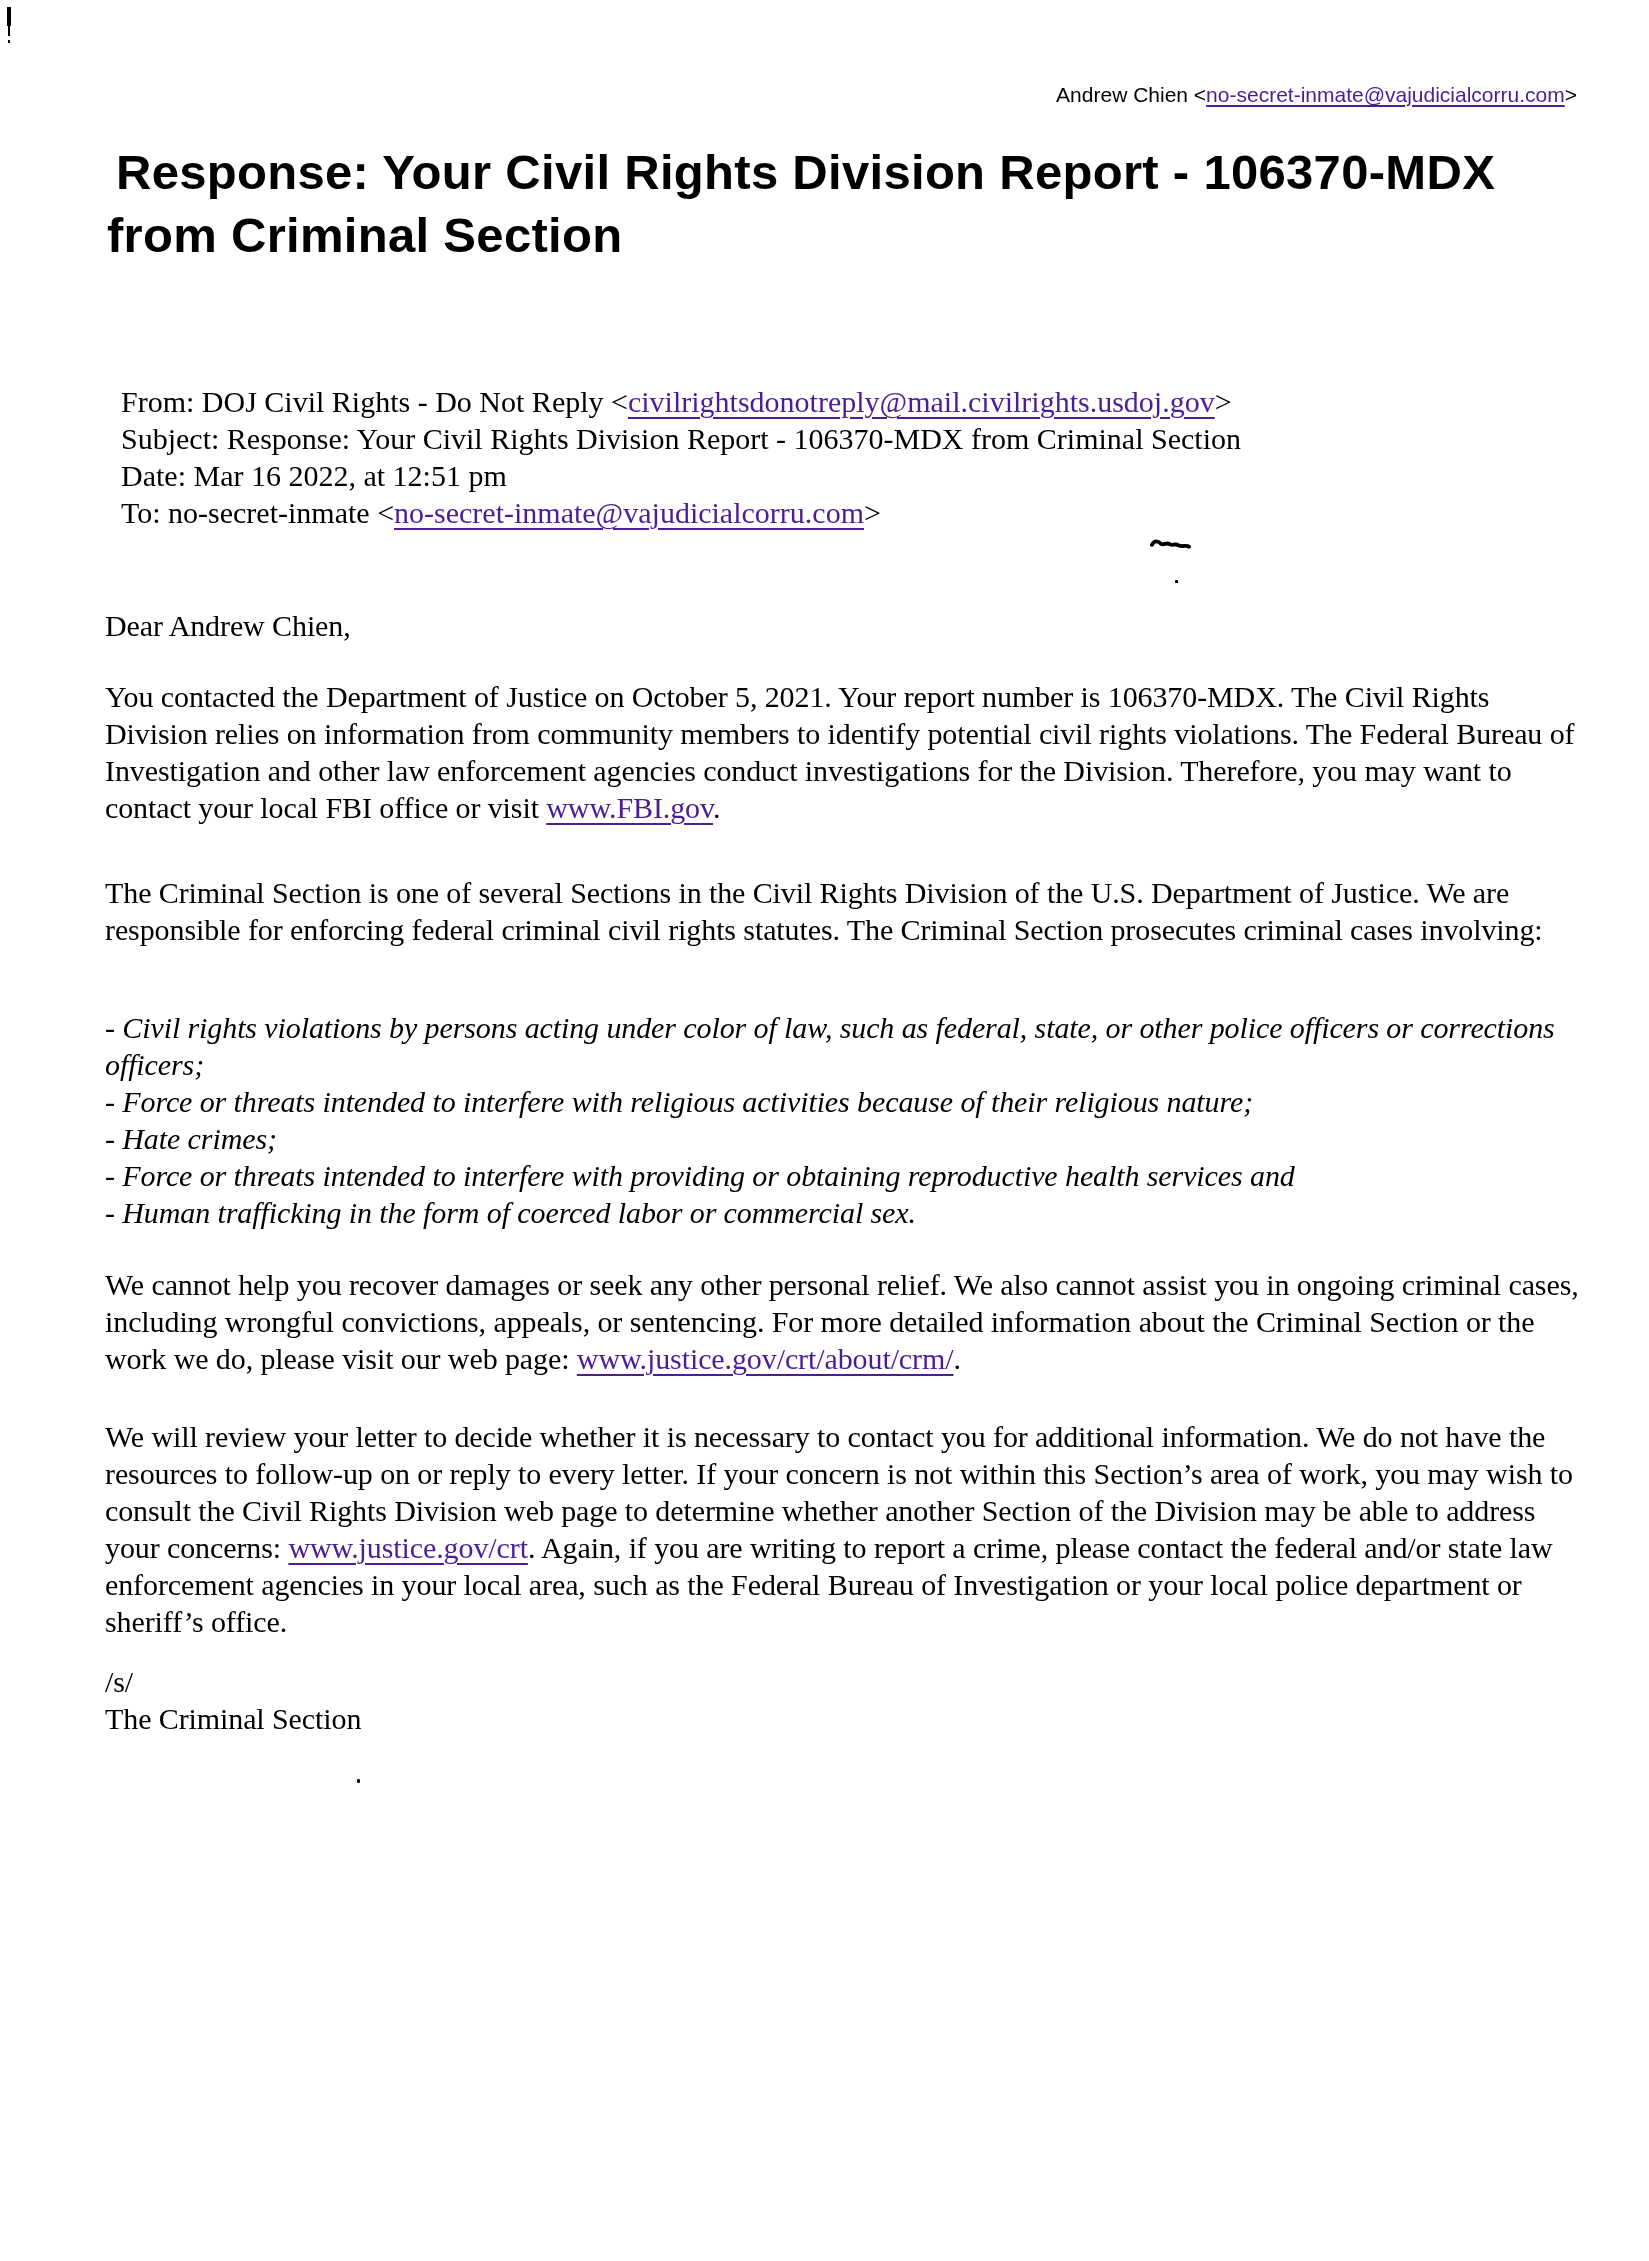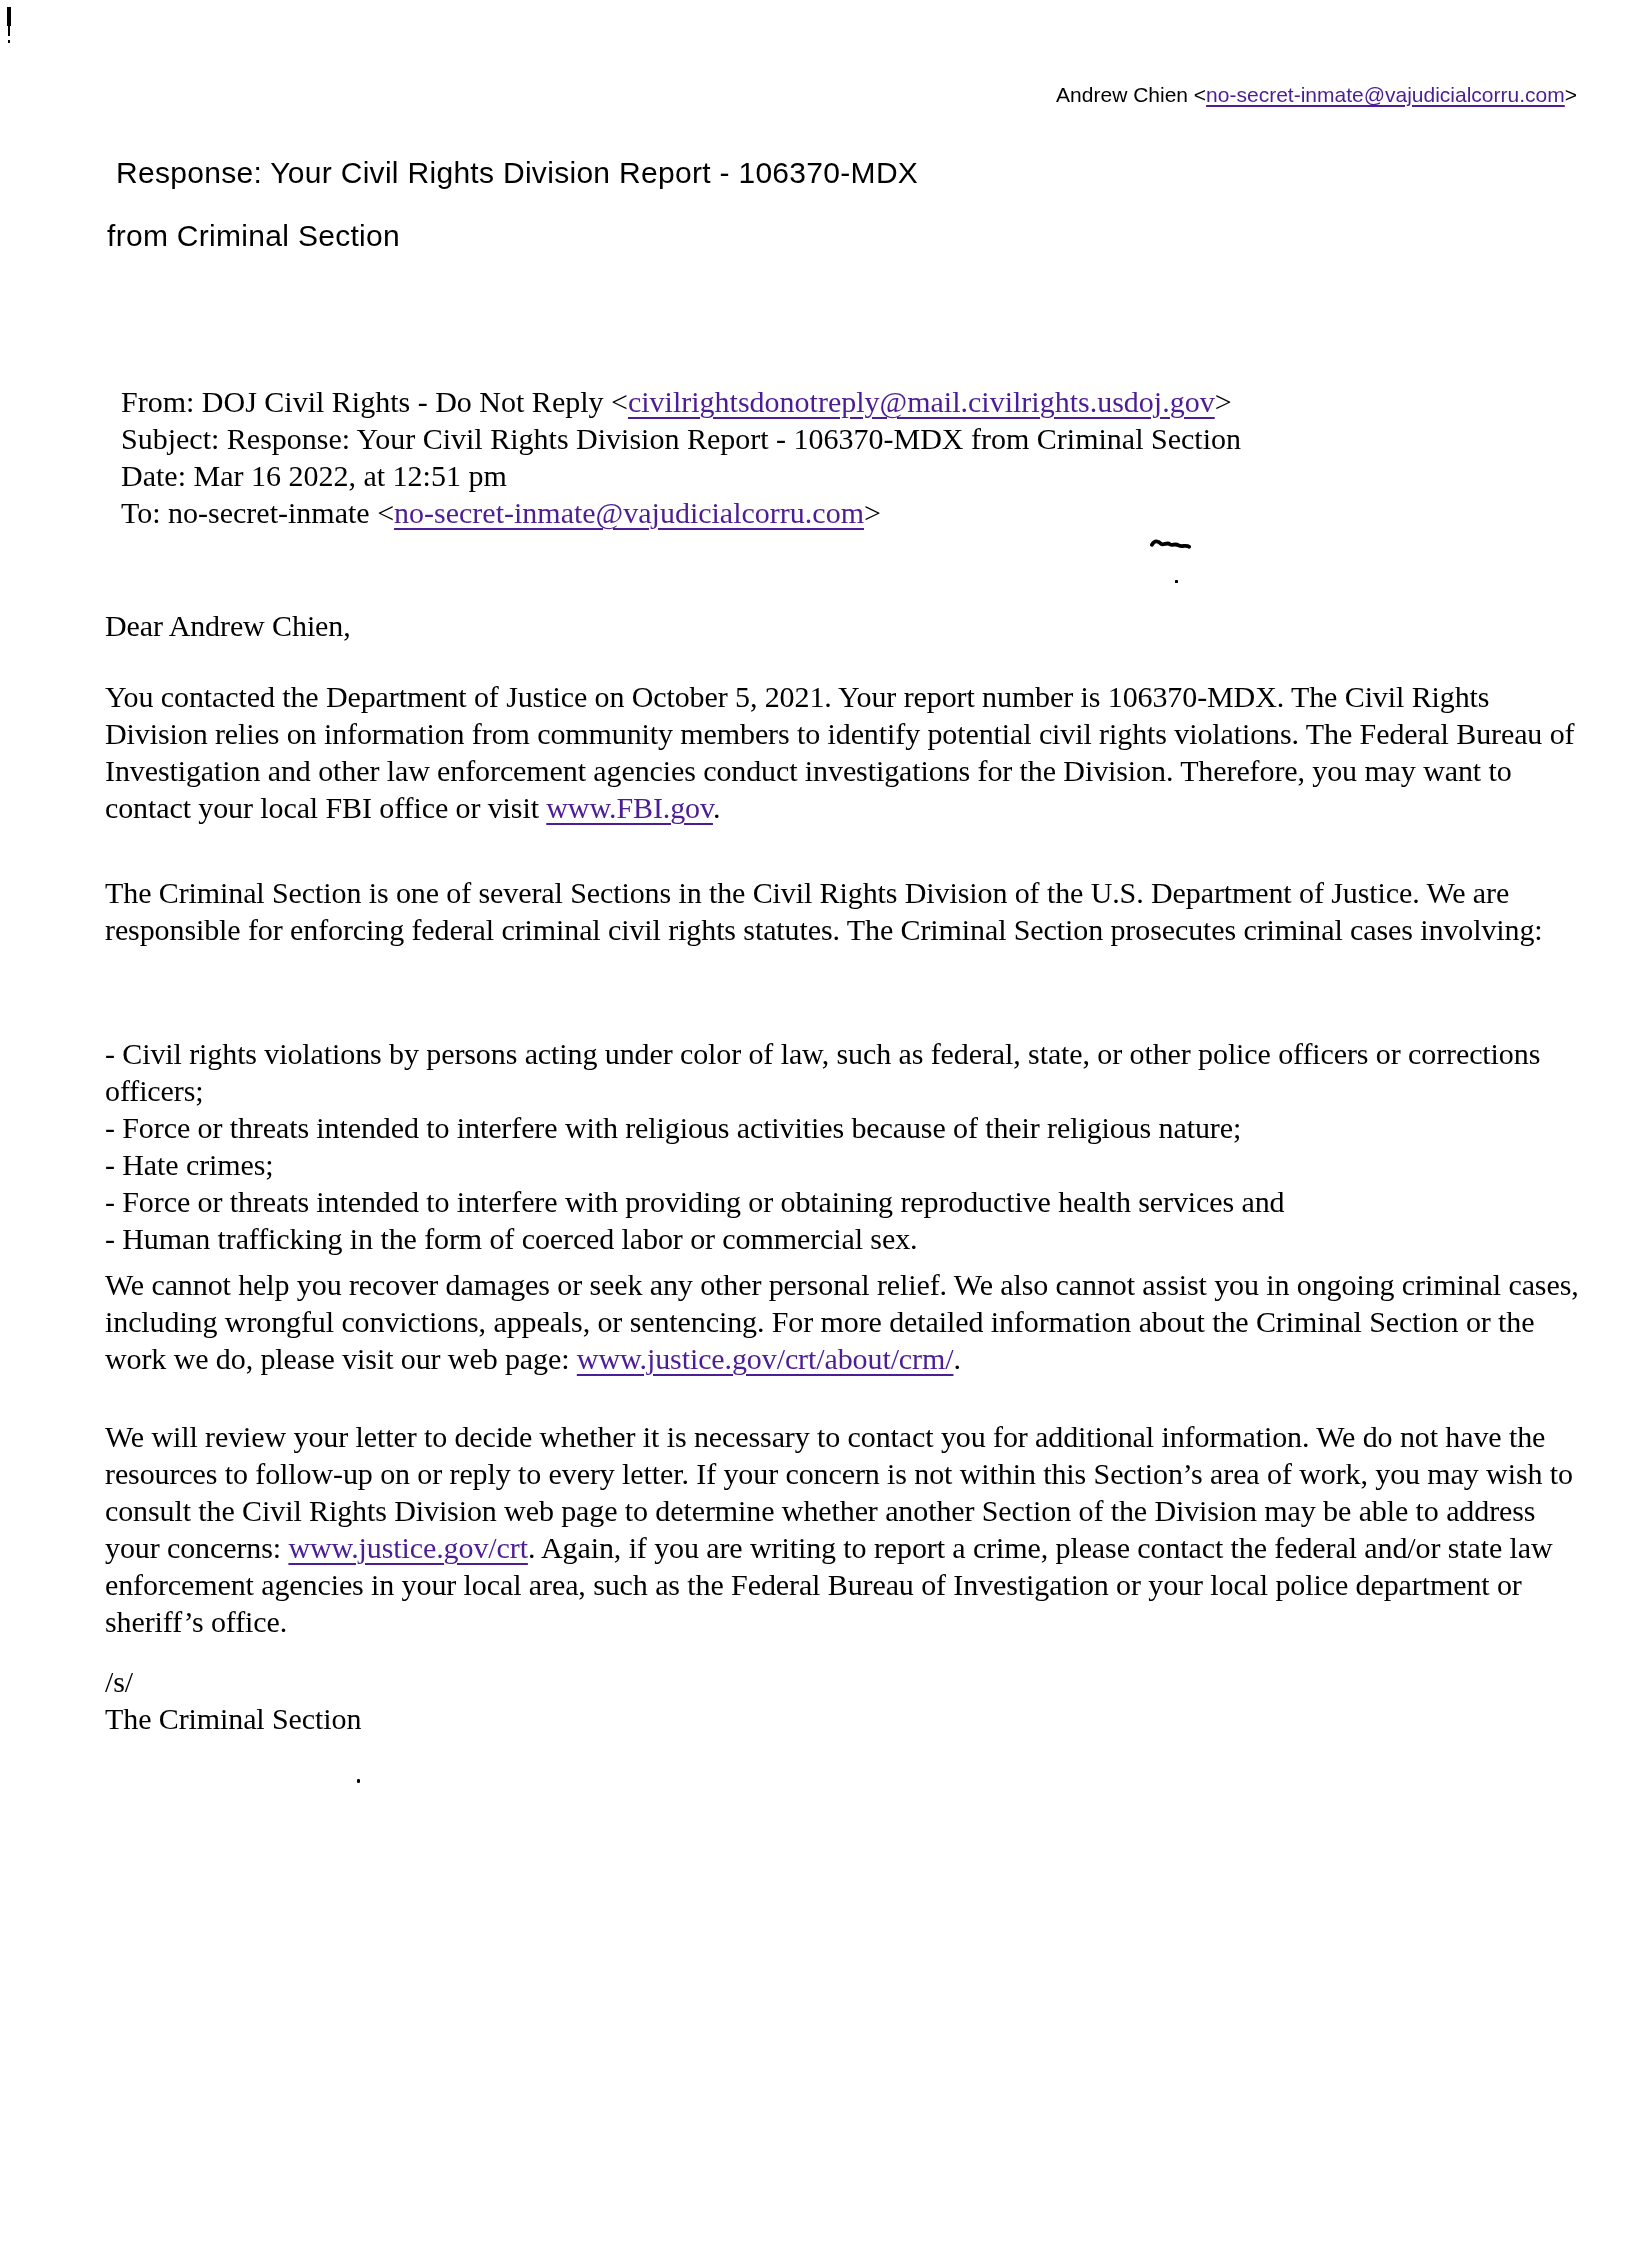--- a/index.html
+++ b/index.html
@@ -23,42 +23,42 @@
   .sender-line .link {
     text-decoration: underline;
     text-decoration-thickness: 1.6px;
     text-underline-offset: 3.2px;
   }
 
   
   .title-block {
     top: 141px; left: 107px; width: 1488px;
     font-family: "Liberation Sans", sans-serif;
-    font-weight: normal;
-    font-size: 30px; line-height: 63px;
+    font-weight: bold;
+    font-size: 49px; line-height: 63px;
     letter-spacing: 0.3px;
   }
   .title-line1 { padding-left: 9px; }
 
   
   .meta-block {
     top: 383px; left: 121px; width: 1507px;
     font-size: 30px; line-height: 37px;
   }
 
   
   .bodytext {
     left: 105px; width: 1478px;
     font-size: 30px; line-height: 37px;
     letter-spacing: -0.1px;
   }
   .salutation { top: 607px; }
   .para1 { top: 678px; }
   .para2 { top: 874px; }
-  .bullets { top: 1035px; }
+  .bullets { top: 1009px; font-style: italic; }
   .para3 { top: 1266px; }
   .para4 { top: 1418px; }
   .closing { top: 1663px; }
 
   .link {
     color: #4c1d95;
     text-decoration: underline;
     text-decoration-thickness: 1.9px;
     text-underline-offset: 4.5px;
     cursor: pointer;

